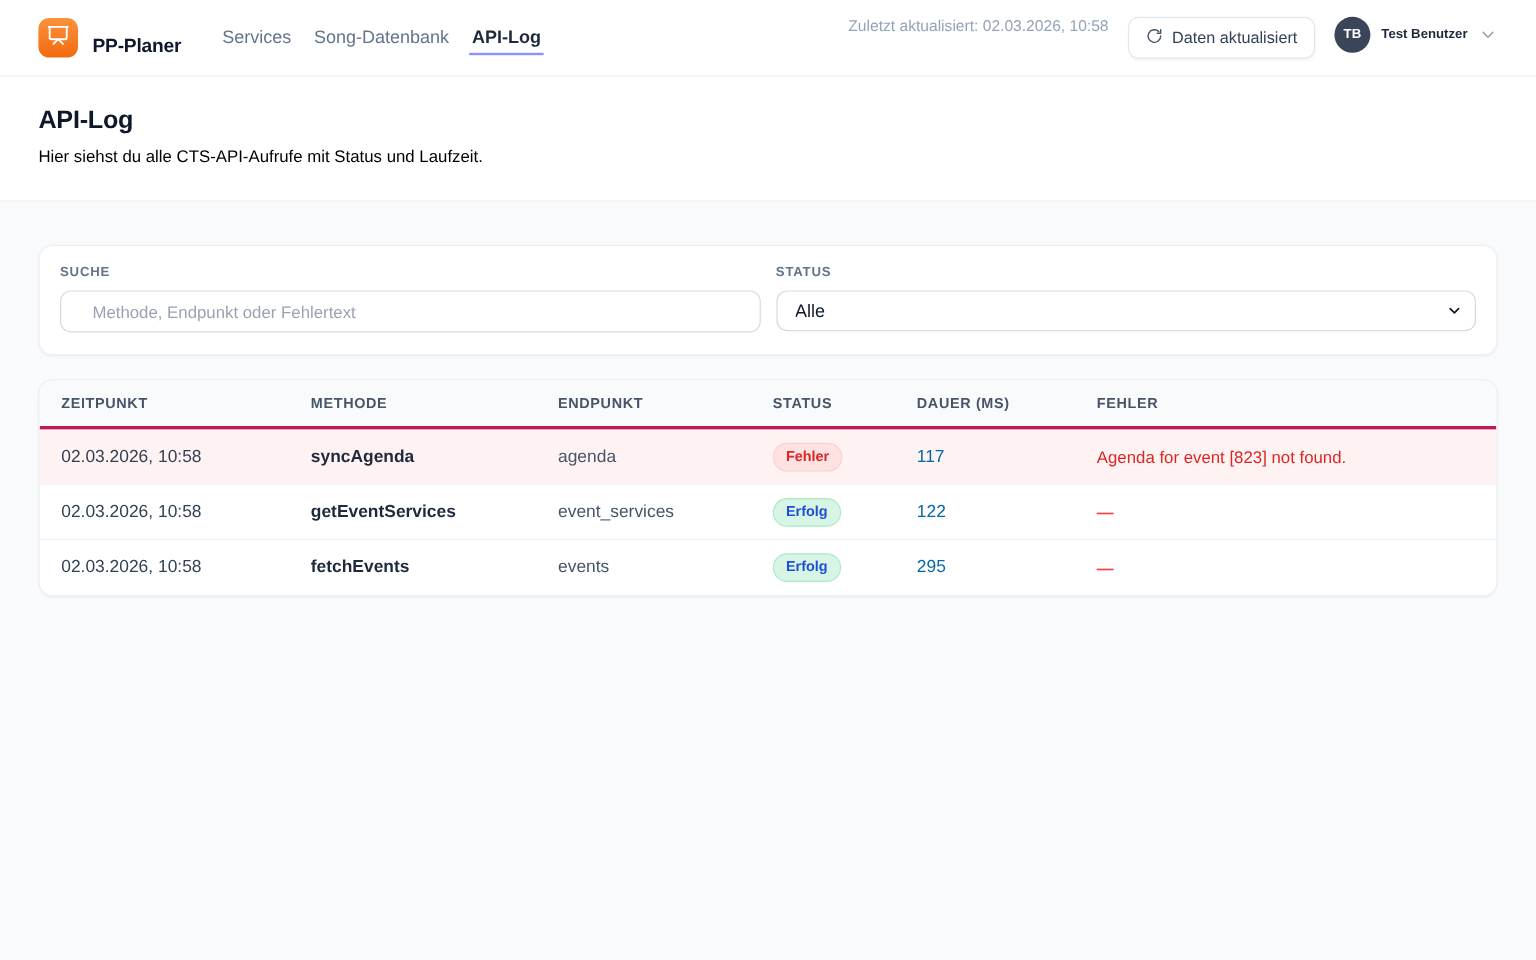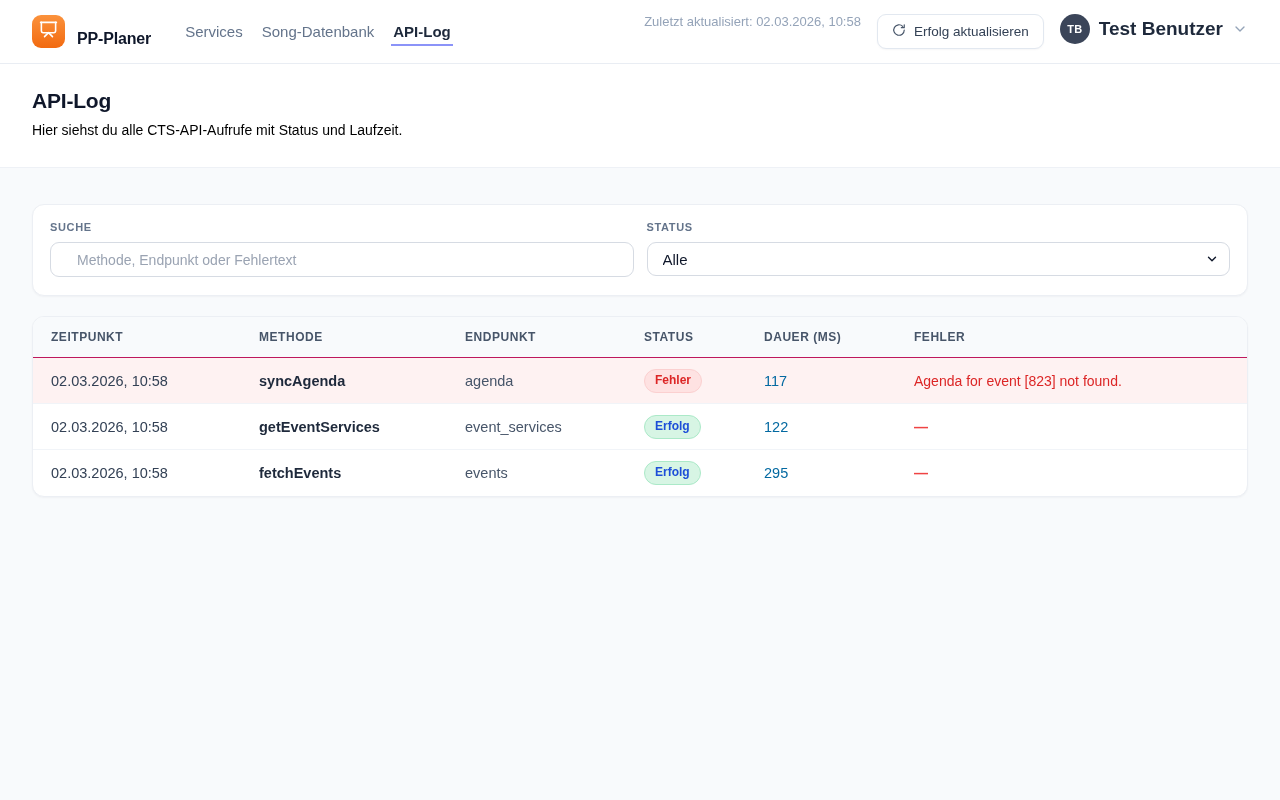--- a/index.html
+++ b/index.html
@@ -53,21 +53,21 @@
   }
   .refresh-btn svg { width: 14px; height: 14px; stroke: #475569; stroke-width: 2; fill: none; stroke-linecap: round; stroke-linejoin: round; }
   .user-wrap { display: flex; align-items: center; gap: 9px; cursor: pointer; }
   .avatar {
     width: 30px; height: 30px; border-radius: 50%;
     background: #3b4559; color: #ffffff;
     font-size: 11px; font-weight: 700;
     display: flex; align-items: center; justify-content: center;
     letter-spacing: 0.02em;
   }
-  .user-name { font-size: 19px; font-weight: 600; color: #1e293b; }
+  .user-name { font-size: 11px; font-weight: 600; color: #1e293b; }
   .user-chevron svg { width: 16px; height: 16px; stroke: #94a3b8; stroke-width: 2; fill: none; stroke-linecap: round; stroke-linejoin: round; display: block; }
 
   
   .page-head {
     background: #ffffff;
     border-bottom: 1px solid #eef1f6;
     padding: 25px 32px 29px 32px;
   }
   .page-title { font-size: 21px; font-weight: 700; color: #0f172a; letter-spacing: -0.01em; }
   .page-subtitle { margin-top: 9px; font-size: 14px; color: #000000; }
@@ -118,21 +118,21 @@
   .table-card { overflow: hidden; padding: 0; }
   .trow {
     display: grid;
     grid-template-columns: 208px 206px 179px 120px 150px 1fr;
     align-items: center;
   }
   .trow > div { padding-left: 18px; }
   .thead {
     height: 41px;
     background: #f8fafc;
-    border-bottom: 1px solid #be185d;
+    border-bottom: 3px solid #be185d;
   }
   .th {
     font-size: 12px; font-weight: 700; color: #475569;
     letter-spacing: 0.045em;
   }
   .tbody-row { height: 46px; border-bottom: 1px solid #f1f4f8; font-size: 14.5px; }
   .tbody-row:last-child { border-bottom: none; }
   .tbody-row.error { background: #fef2f2; }
   .cell-zeit { color: #334155; }
   .cell-methode { color: #1e293b; font-weight: 600; }
@@ -175,21 +175,21 @@
 
   <div class="topbar-right">
     <span class="last-updated">Zuletzt aktualisiert: 02.03.2026, 10:58</span>
     <button class="refresh-btn">
       <span>
         <svg viewBox="0 0 24 24">
             <path d="M21 12a9 9 0 1 1-2.64-6.36"></path>
             <polyline points="21 3 21 8 16 8"></polyline>
           </svg>
       </span>
-      <span>Erfolg aktualisieren</span>
+      <span>Daten aktualisiert</span>
     </button>
     <div class="user-wrap">
       <div class="avatar">TB</div>
       <span class="user-name">Test Benutzer</span>
       <span class="user-chevron">
         <svg viewBox="0 0 24 24">
             <polyline points="6 9 12 15 18 9"></polyline>
           </svg>
       </span>
     </div>

